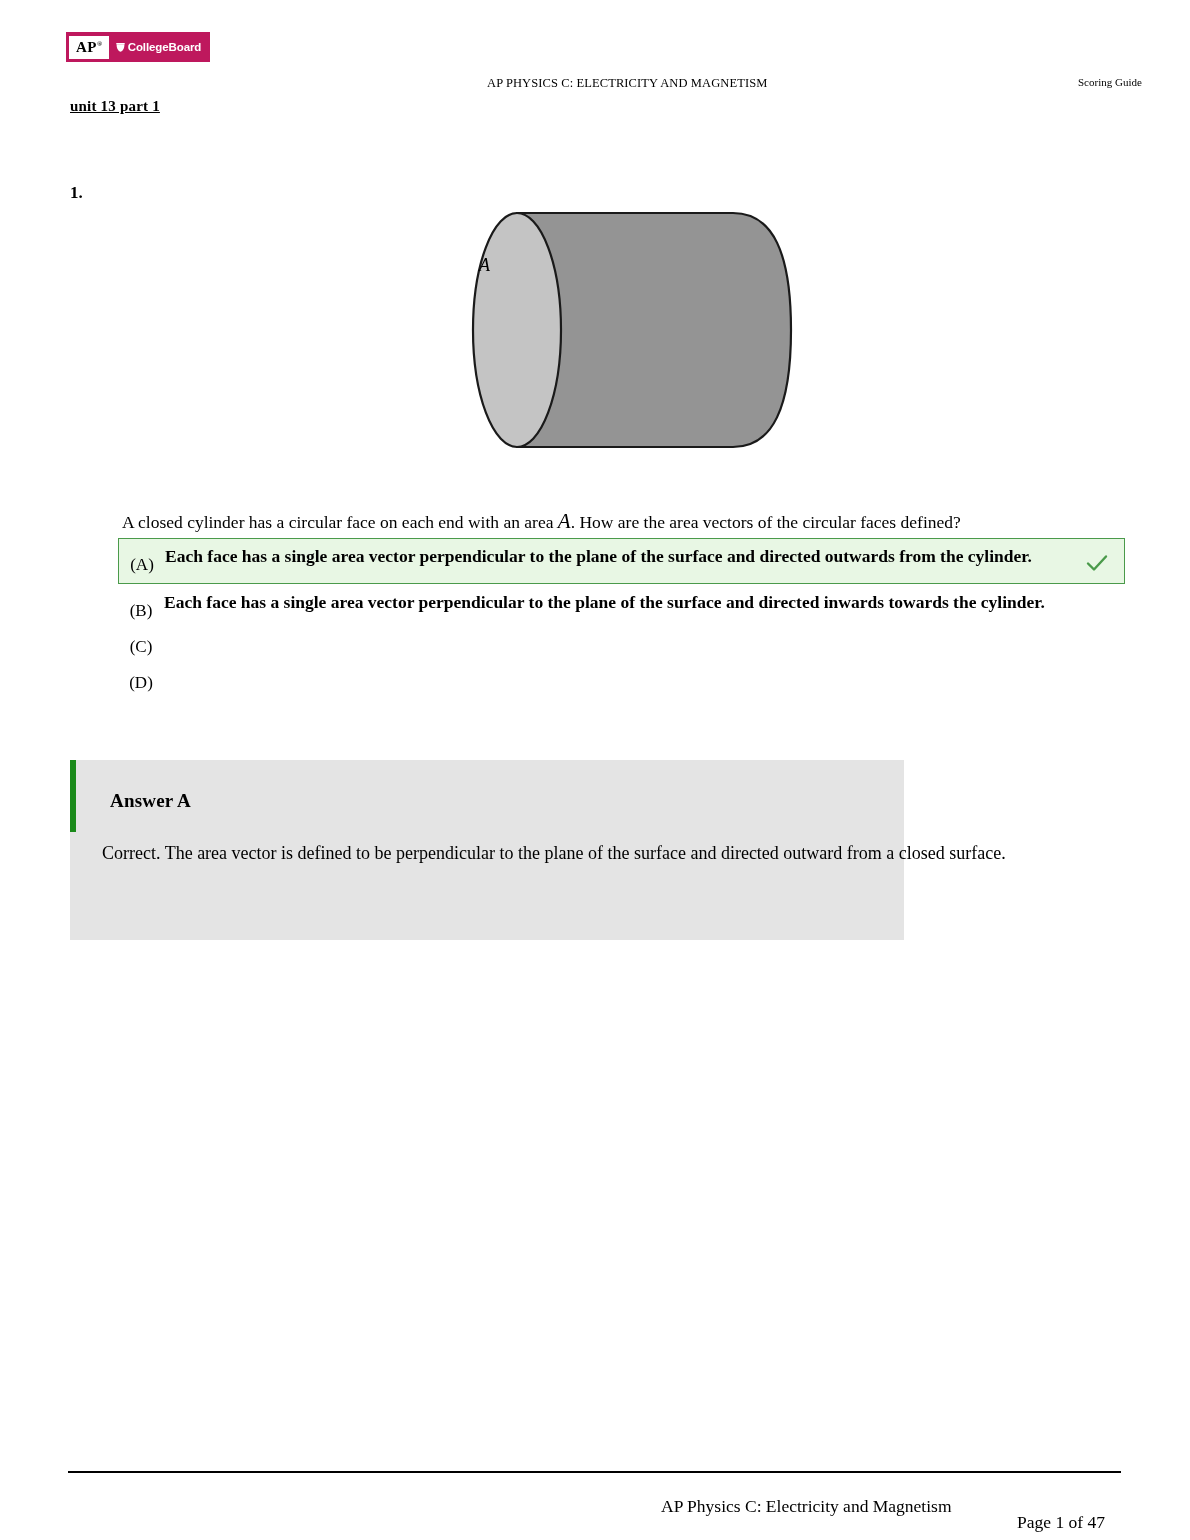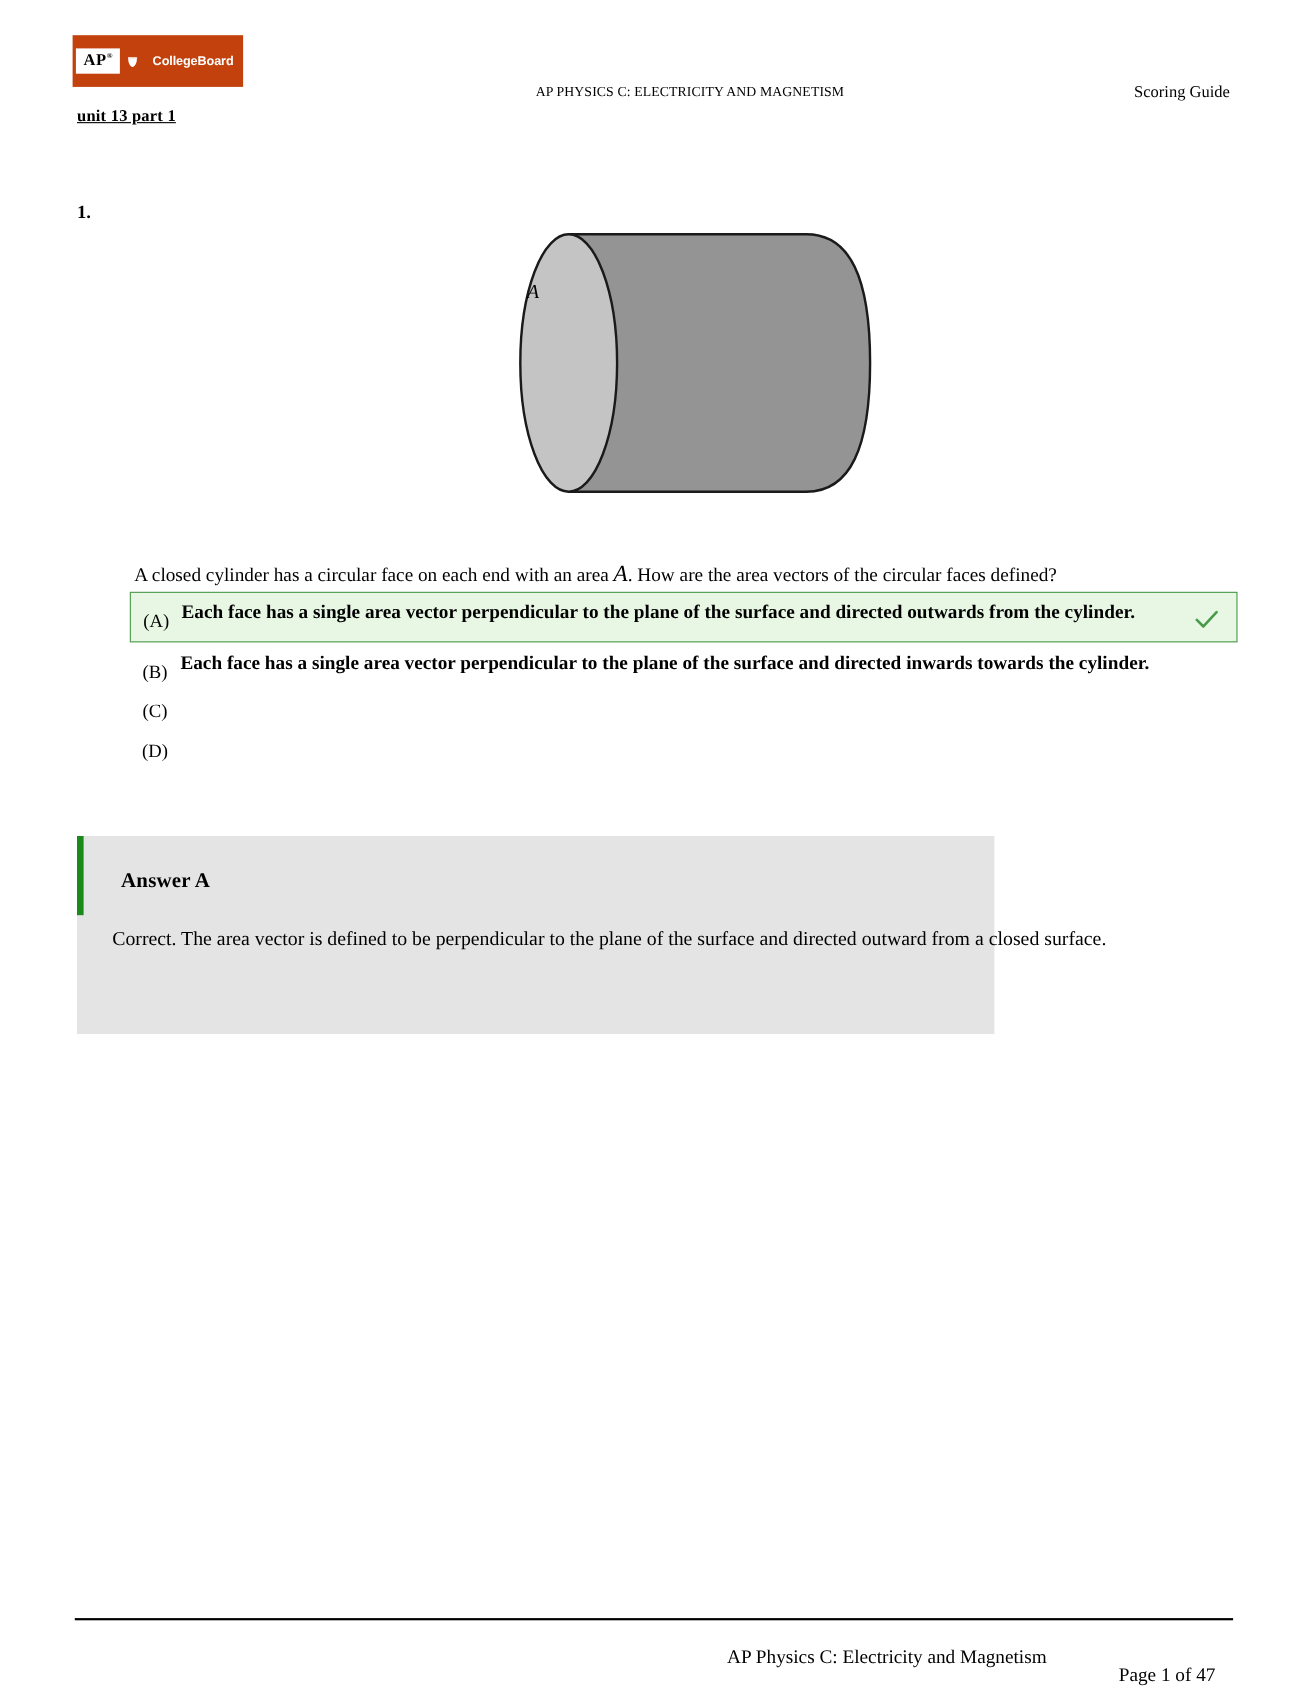--- a/index.html
+++ b/index.html
@@ -21,22 +21,22 @@
     position: absolute;
     top: 30px;
     left: 0;
     width: 1190px;
     height: 40px;
   }
   .logo {
     position: absolute;
     left: 66px;
     top: 2px;
-    height: 47px;
-    background: #c2410c;
+    height: 30px;
+    background: #be185d;
     display: flex;
     align-items: center;
     padding-right: 9px;
   }
   .logo-ap {
     background: #ffffff;
     color: #000000;
     font-family: "Liberation Serif", "DejaVu Serif", serif;
     font-weight: bold;
     font-size: 15px;
@@ -50,43 +50,43 @@
     vertical-align: super;
   }
   .logo-cb {
     color: #ffffff;
     font-family: "Liberation Sans", "DejaVu Sans", sans-serif;
     font-weight: bold;
     font-size: 11.5px;
     letter-spacing: -0.1px;
     display: flex;
     align-items: center;
-    gap: 14px;
+    gap: 3px;
   }
   .acorn {
     display: inline-block;
     width: 9px;
     height: 10px;
     position: relative;
   }
   .acorn svg { display: block; }
 
   .header-center {
     position: absolute;
     left: 487px;
     top: 46px;
     font-size: 12.5px;
     letter-spacing: 0.1px;
     white-space: nowrap;
   }
   .header-right {
     position: absolute;
-    left: 1031px;
+    left: 1078px;
     top: 46px;
-    font-size: 15px;
+    font-size: 11px;
     white-space: nowrap;
   }
 
   
   .doc-title {
     position: absolute;
     left: 70px;
     top: 98px;
     font-size: 15px;
     font-weight: bold;

